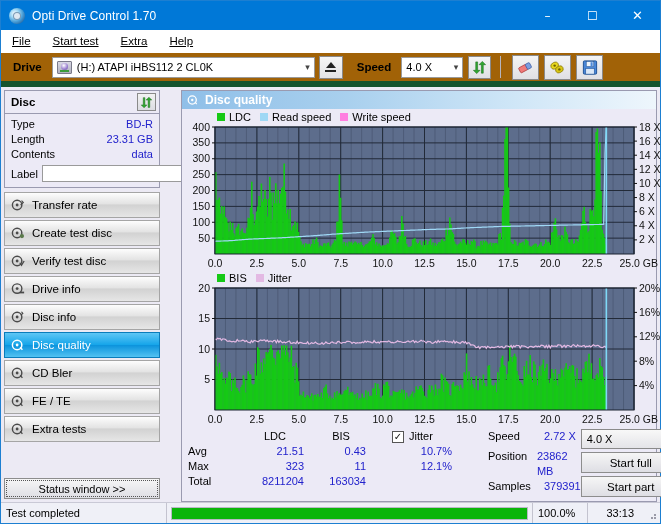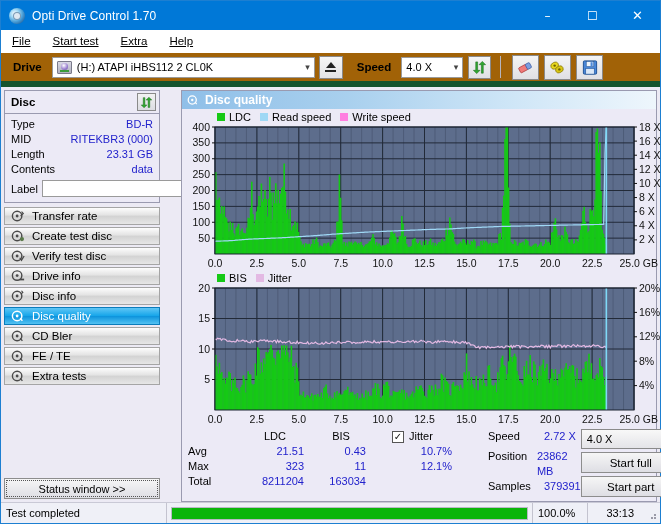--- a/index.html
+++ b/index.html
@@ -115,21 +115,21 @@
   .label-row .k { width:36px; }
   .label-input {
     flex:1; height:17px; background:#fff; border:1px solid #9a9a9a;
   }
   .cd-btn {
     width:20px;height:19px;background:linear-gradient(#f2f2f2,#dcdce2);
     border:1px solid #8a8a8a;display:flex;align-items:center;justify-content:center;
   }
   .nav { display:flex; flex-direction:column; gap:2px; }
   .nav-item {
-    height:18px; display:flex; align-items:center; padding-left:6px;
+    height:26px; display:flex; align-items:center; padding-left:6px;
     background:linear-gradient(#fdfdfd 0%,#e3e3e3 45%,#d2d2d2 50%,#e6e6e6 100%);
     border:1px solid #a5a5a5; font-size:11.5px; color:#000;
   }
   .nav-item.active {
     background:linear-gradient(#5fc6f5 0%,#17a6ea 48%,#0d94dd 52%,#53c2f2 100%);
     color:#fff; border-color:#0b7cbb;
   }
   .nav-item .ico { margin-right:7px; display:flex; }
   .nav-spacer{flex:1;}
   .status-btn {
@@ -283,24 +283,20 @@
             <svg width="13" height="13" viewBox="0 0 16 16">
               <path d="M4 2 L4 11 L1.5 11 L5 14.5 L8.5 11 L6 11 L6 2 Z" fill="#2fa82f" stroke="#1c6b1c" stroke-width=".6"></path>
               <path d="M12 14 L12 5 L14.5 5 L11 1.5 L7.5 5 L10 5 L10 14 Z" fill="#2fa82f" stroke="#1c6b1c" stroke-width=".6"></path>
             </svg>
           </div>
         </div>
         <div class="disc-rows">
           <div class="drow">
             <span class="k">Type</span>
             <span class="v">BD-R</span>
-          </div>
-          <div class="drow">
-            <span class="k">MID</span>
-            <span class="v">RITEKBR3 (000)</span>
           </div>
           <div class="drow">
             <span class="k">Length</span>
             <span class="v">23.31 GB</span>
           </div>
           <div class="drow">
             <span class="k">Contents</span>
             <span class="v">data</span>
           </div>
           <div class="label-row">

